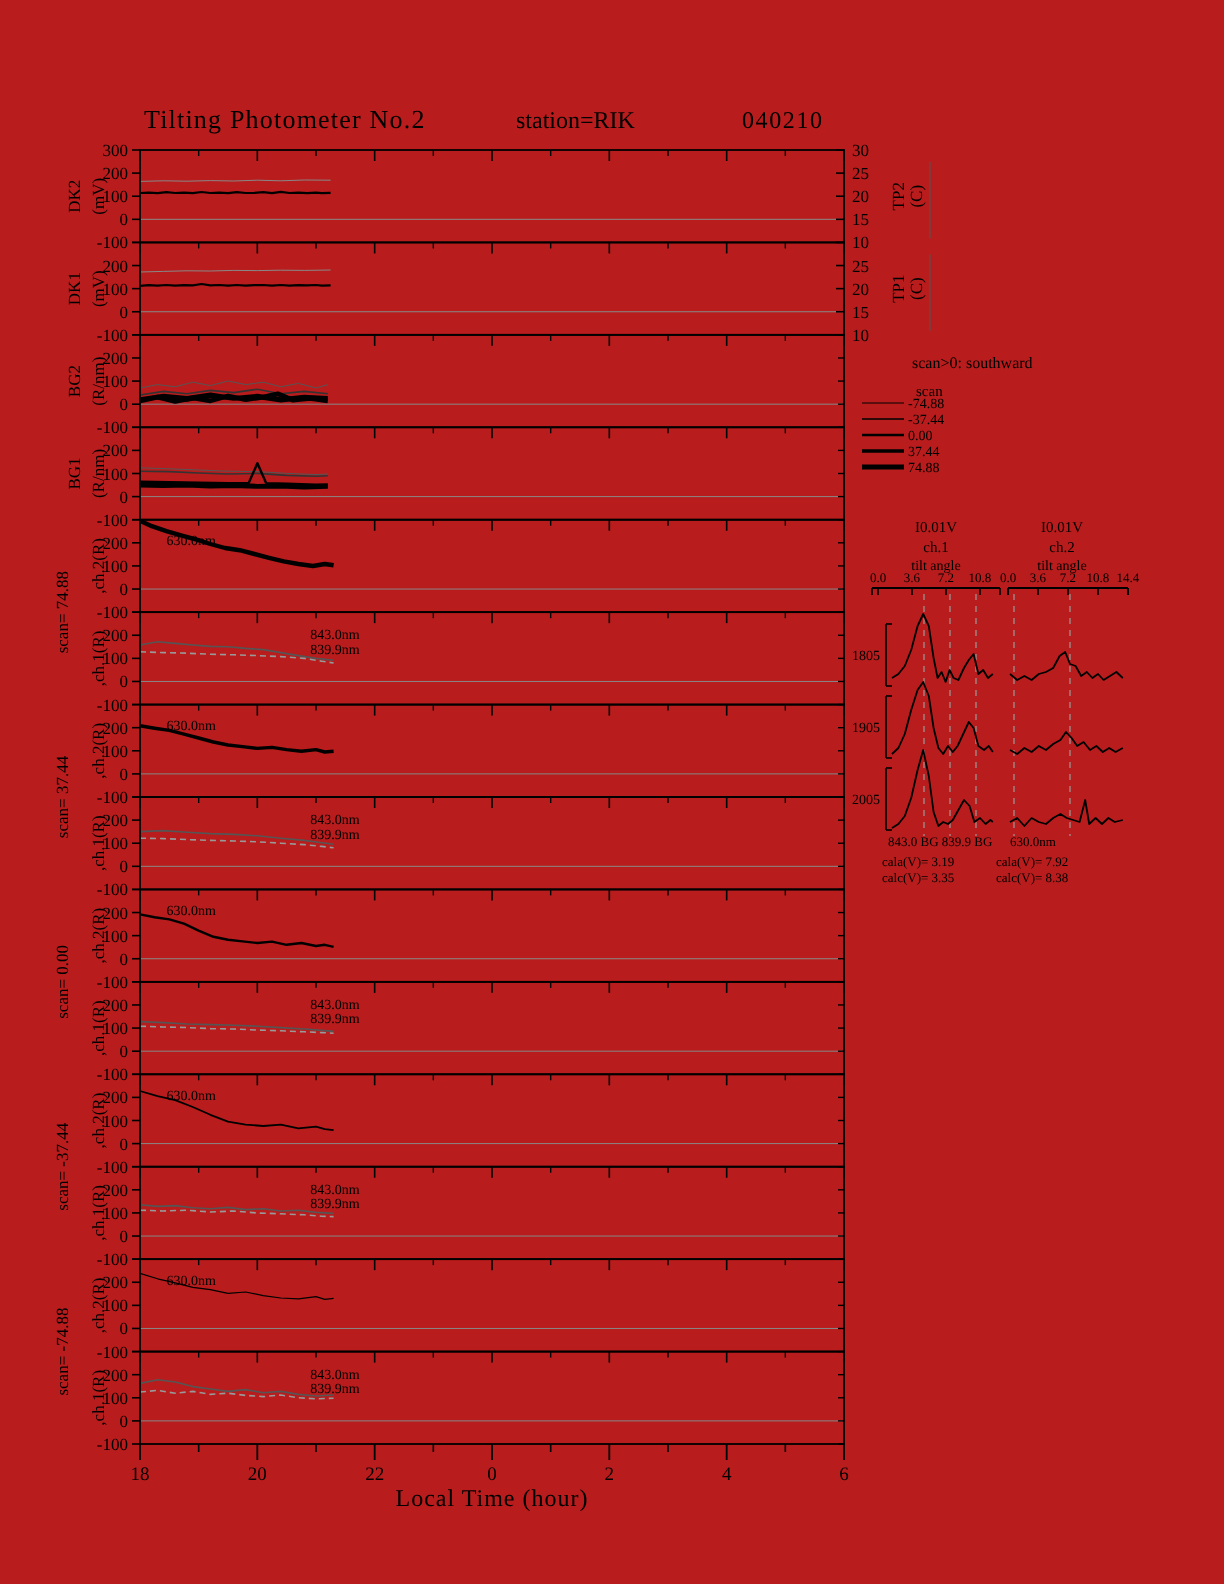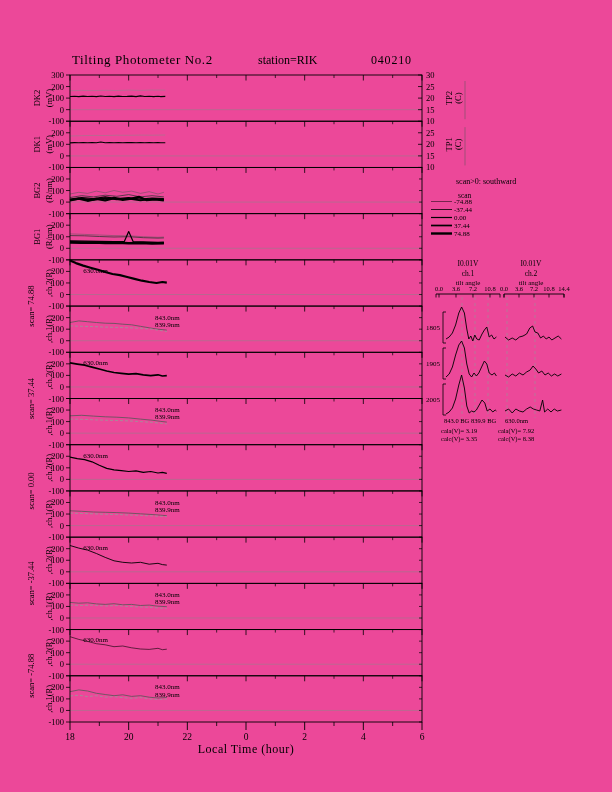--- a/index.html
+++ b/index.html
@@ -1,16 +1,16 @@
 <!DOCTYPE html>
 <html><head>
 <meta charset="utf-8">
 <style>
   html,body{margin:0;padding:0;background:#fff;}
-  #page{position:relative;width:612px;height:792px;background:#ec4899;overflow:hidden;
+  #page{position:relative;width:612px;height:792px;background:#b91c1c;overflow:hidden;
         font-family:"Liberation Serif","DejaVu Serif",serif;}
   svg{position:absolute;left:0;top:0;}
   text{fill:#000;font-family:"Liberation Serif","DejaVu Serif",serif;}
 </style>
 </head>
 <body>
 
 <div id="page">
   <svg id="plot" width="612" height="792" viewBox="0 0 612 792">
     <text x="72" y="64" font-size="13" letter-spacing="0.6">Tilting Photometer No.2</text>

